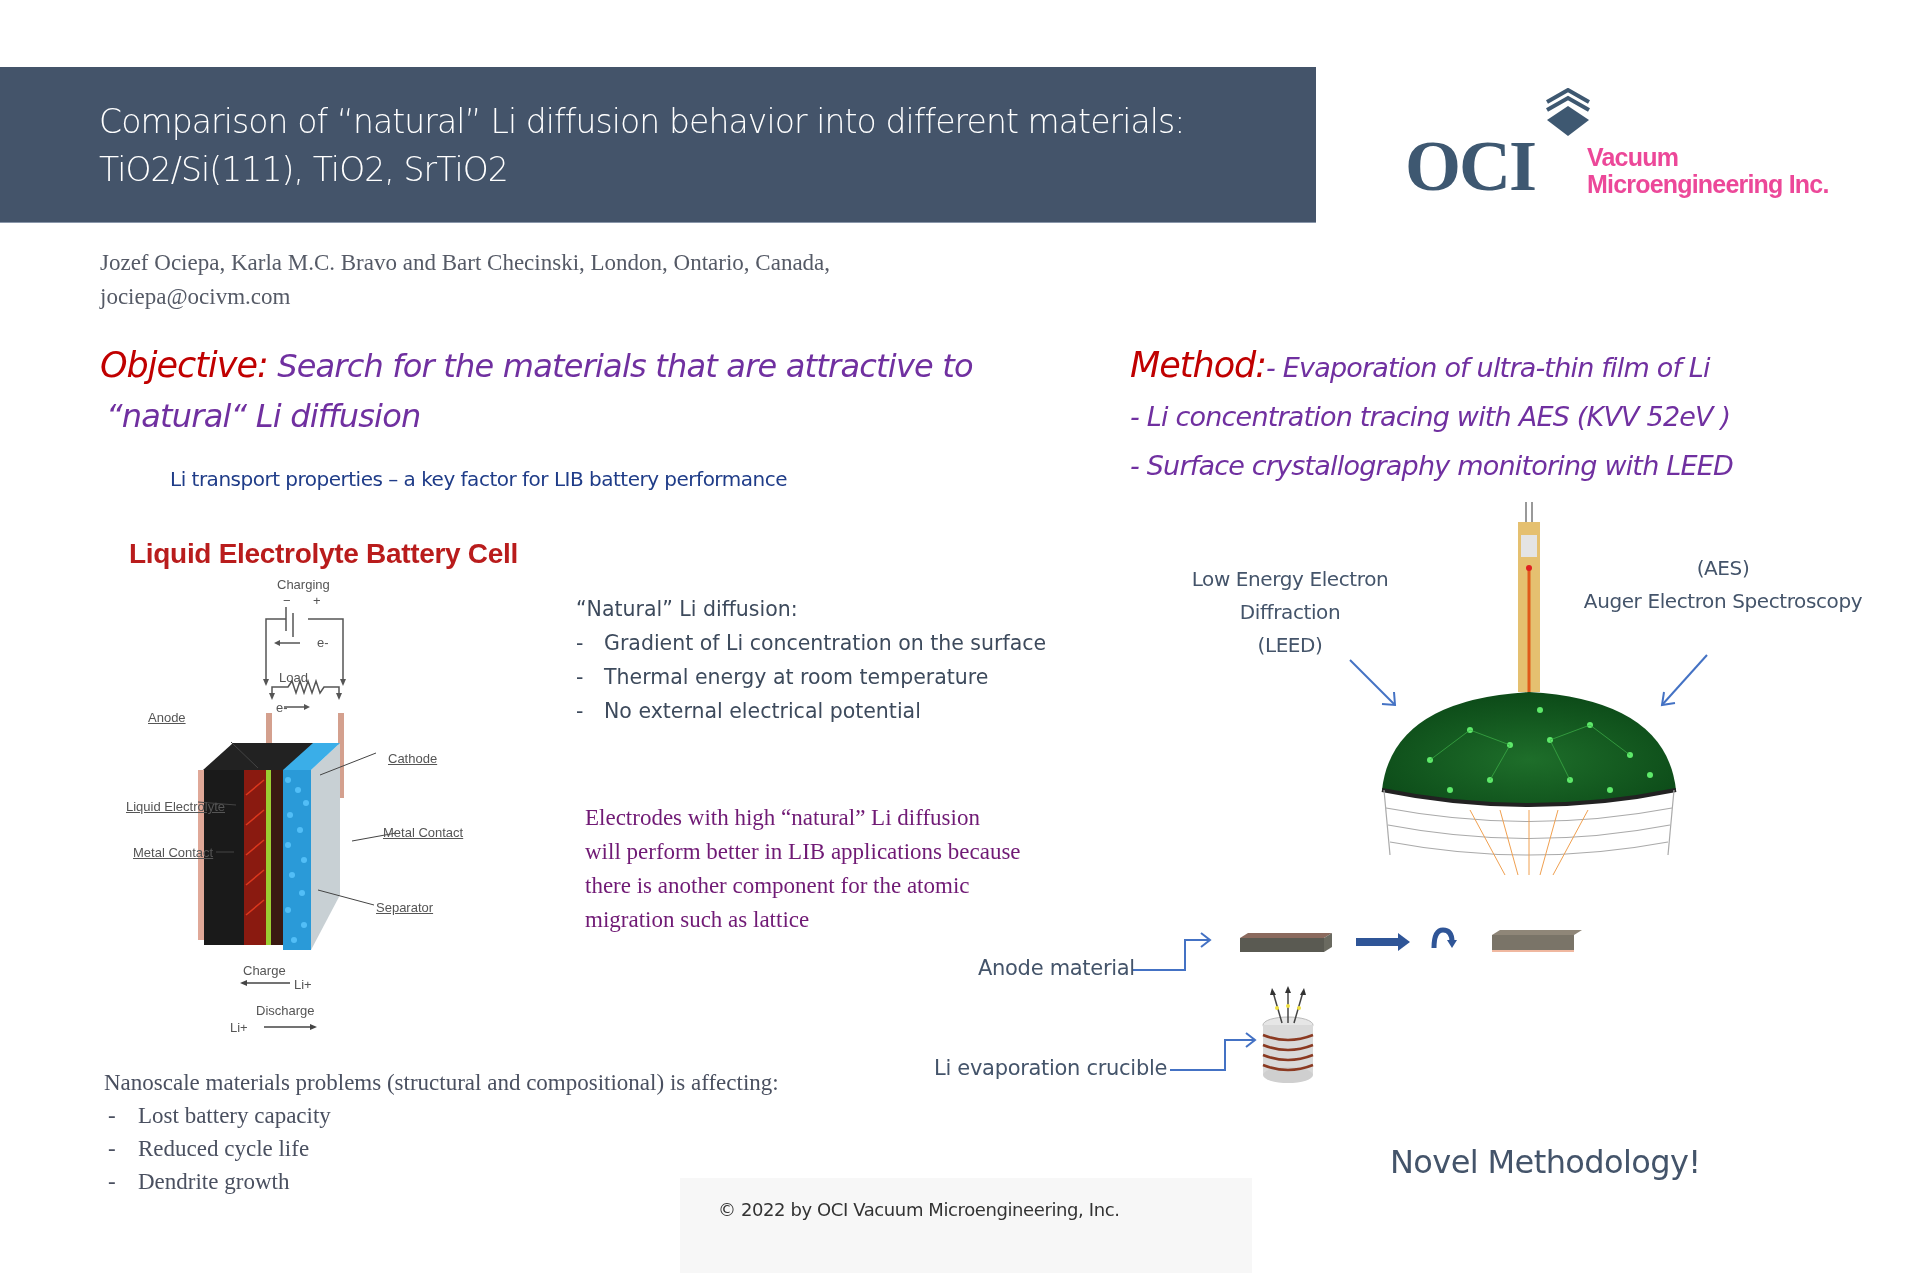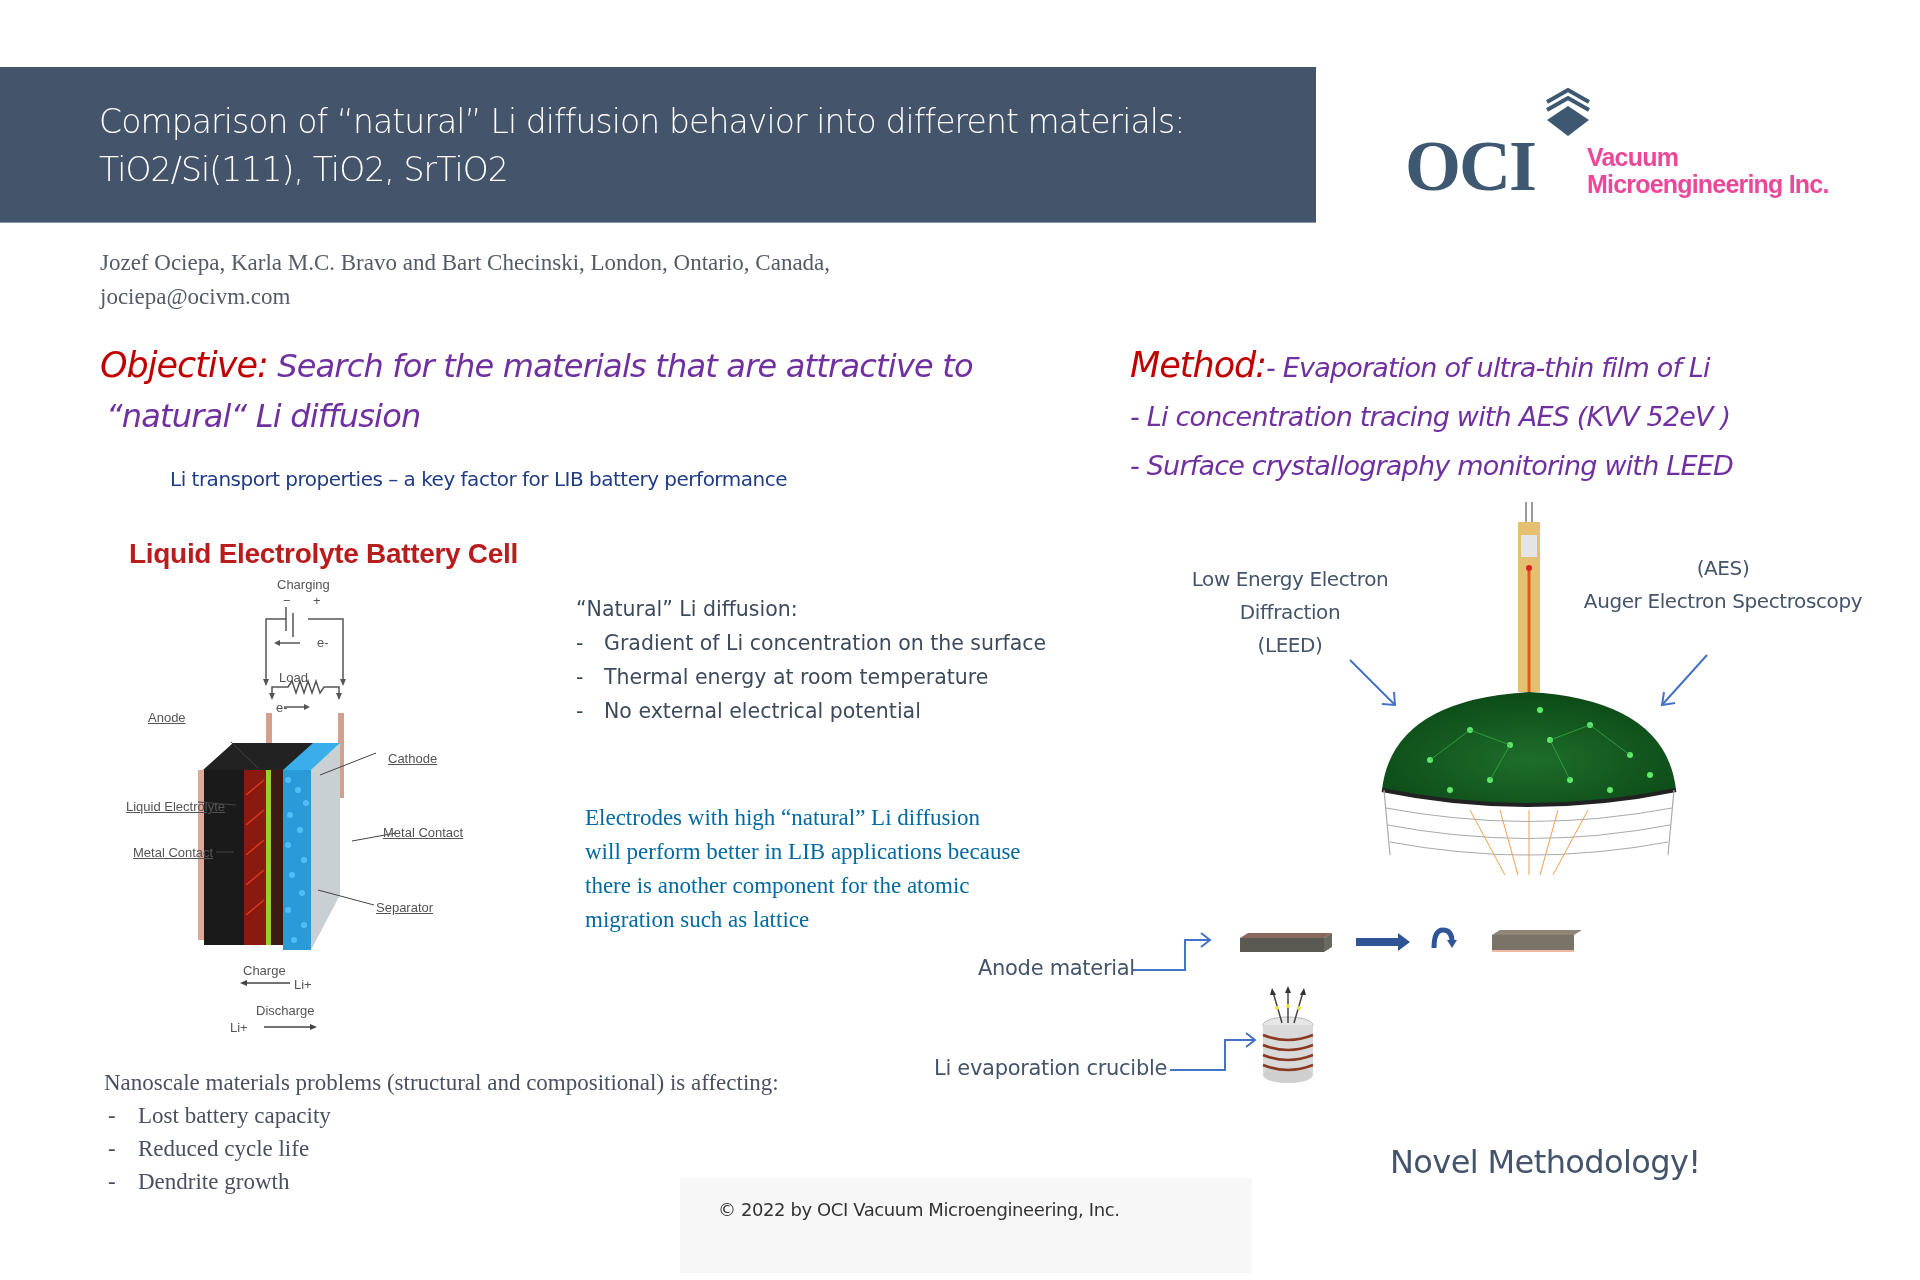--- a/index.html
+++ b/index.html
@@ -28,21 +28,21 @@
   .cell-title { left: 129px; top: 538px; font-family: "Liberation Sans", sans-serif; font-weight: bold; font-size: 28px; color: #b91c1c; letter-spacing: -0.3px; }
 
   .battery-diagram { left: 118px; top: 575px; width: 380px; height: 470px; }
   .diag-label { position: absolute; font-family: "Liberation Sans", sans-serif; font-size: 13px; color: #555; text-decoration: underline; white-space: nowrap; }
   .diag-plain { position: absolute; font-family: "Liberation Sans", sans-serif; font-size: 13px; color: #555; white-space: nowrap; }
 
   .natural-block { left: 576px; top: 592px; font-family: "DejaVu Sans", sans-serif; font-size: 20.5px; line-height: 34px; color: #3d4a5c; }
   .natural-block .li { display: flex; }
   .natural-block .dash { width: 28px; }
 
-  .electrodes { left: 585px; top: 801px; width: 520px; font-family: "Liberation Serif", serif; font-size: 23px; line-height: 34px; color: #0369a1; }
+  .electrodes { left: 585px; top: 801px; width: 520px; font-family: "Liberation Serif", serif; font-size: 23px; line-height: 34px; color: #701a75; }
 
   .apparatus { left: 1130px; top: 490px; width: 760px; height: 620px; }
   .app-label { position: absolute; font-family: "DejaVu Sans", sans-serif; font-size: 20px; line-height: 33px; color: #44546a; text-align: center; letter-spacing: -0.4px; }
   .flow-label { position: absolute; font-family: "DejaVu Sans", sans-serif; font-size: 21px; color: #44546a; white-space: nowrap; letter-spacing: -0.3px; }
 
   .nano { left: 104px; top: 1066px; font-family: "Liberation Serif", serif; font-size: 23px; line-height: 33px; color: #4a5060; }
   .nano .li { display: flex; padding-left: 4px; }
   .nano .dash { width: 30px; }
 
   .copyright-box { left: 680px; top: 1178px; width: 572px; height: 95px; background: #f7f7f7; }

